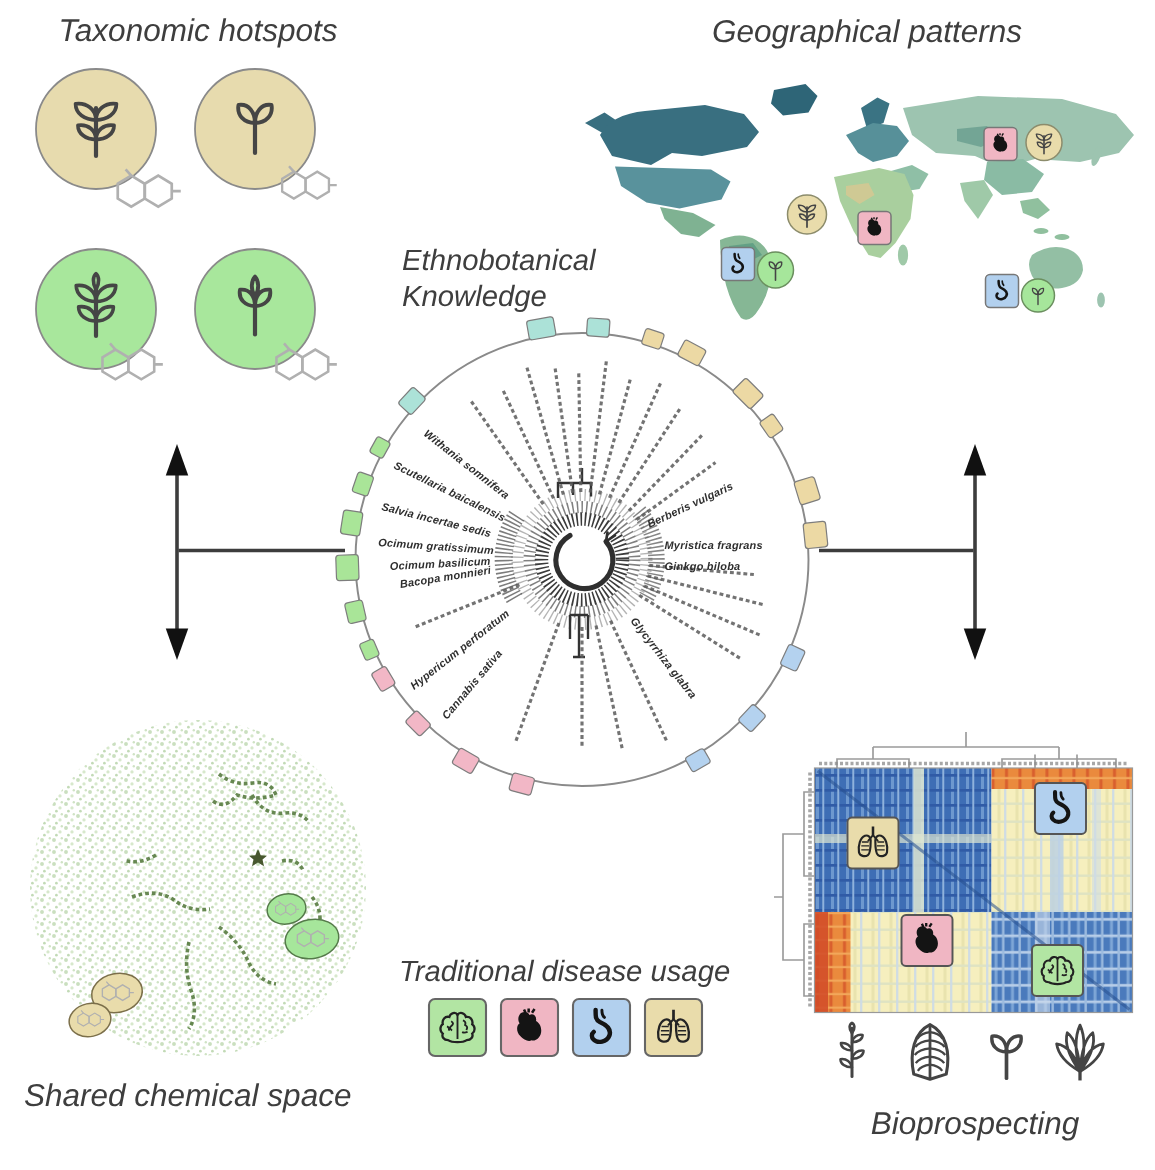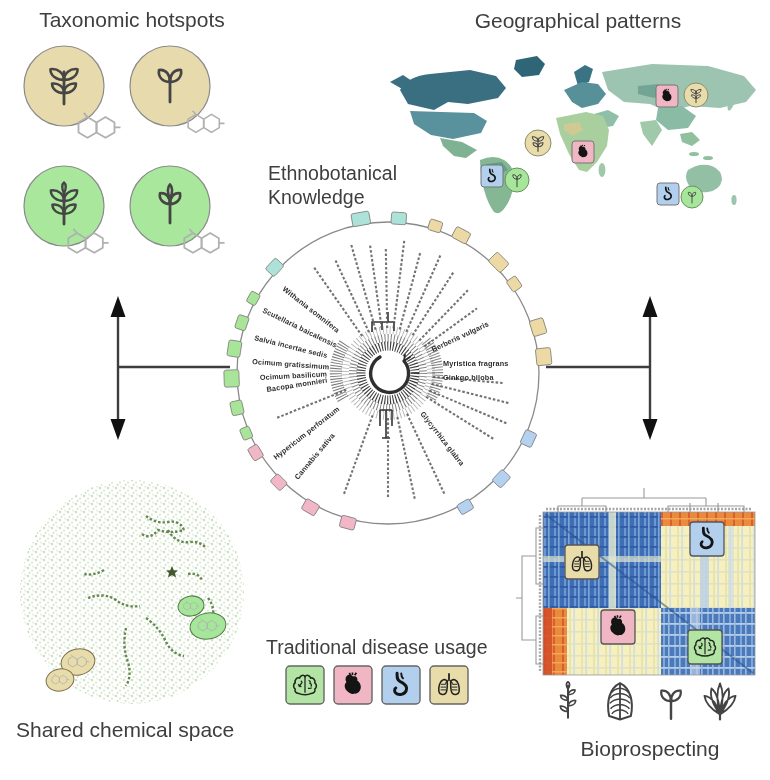--- a/index.html
+++ b/index.html
@@ -1,17 +1,17 @@
 <!DOCTYPE html>
 <html><head>
 <meta charset="utf-8">
 <style>
   html,body{margin:0;padding:0;background:#ffffff;}
   .fig{position:relative;width:770px;height:780px;background:#fff;overflow:hidden;
-       font-family:"Liberation Sans",sans-serif;}
+       font-family:"Liberation Sans",sans-serif;font-style:italic;}
   svg text{font-family:"Liberation Sans",sans-serif;}
   .title{font-size:21px;fill:#3e3e3e;}
   .subtitle{font-size:19.5px;fill:#3e3e3e;}
   .species{font-size:7.3px;font-weight:600;fill:#2e2e2e;letter-spacing:.15px;}
 </style>
 </head>
 <body>
 
 <div class="fig">
 <svg width="770" height="780" viewBox="0 0 770 780">

